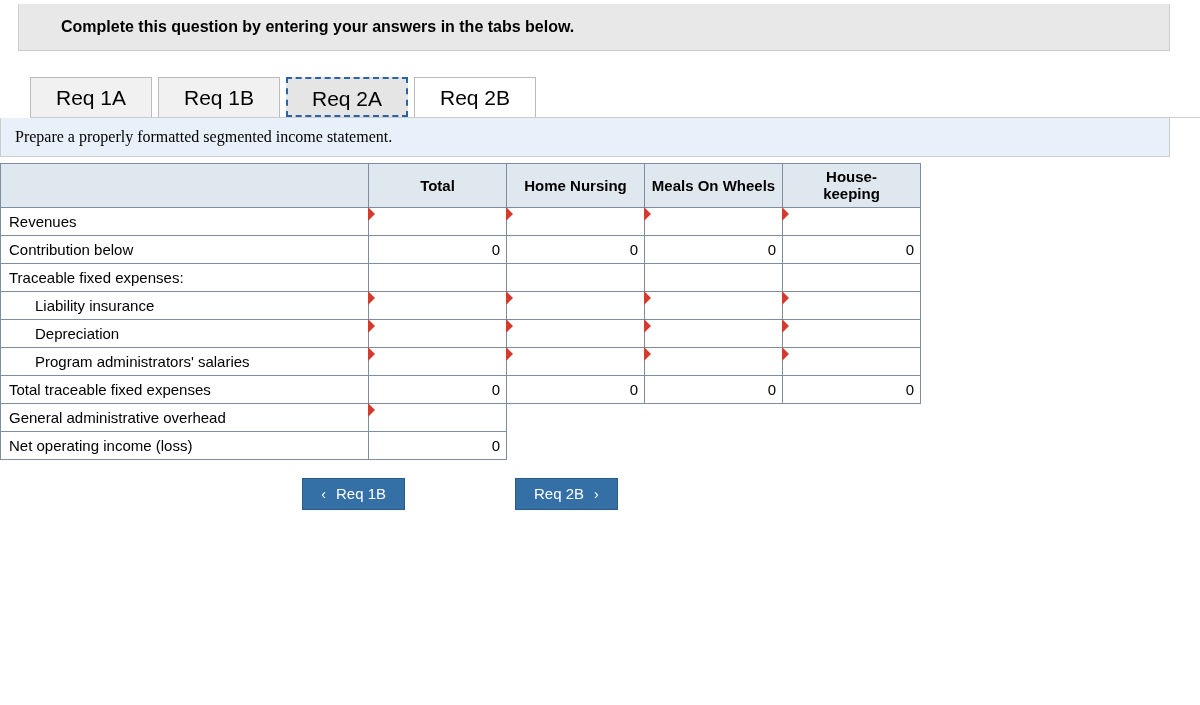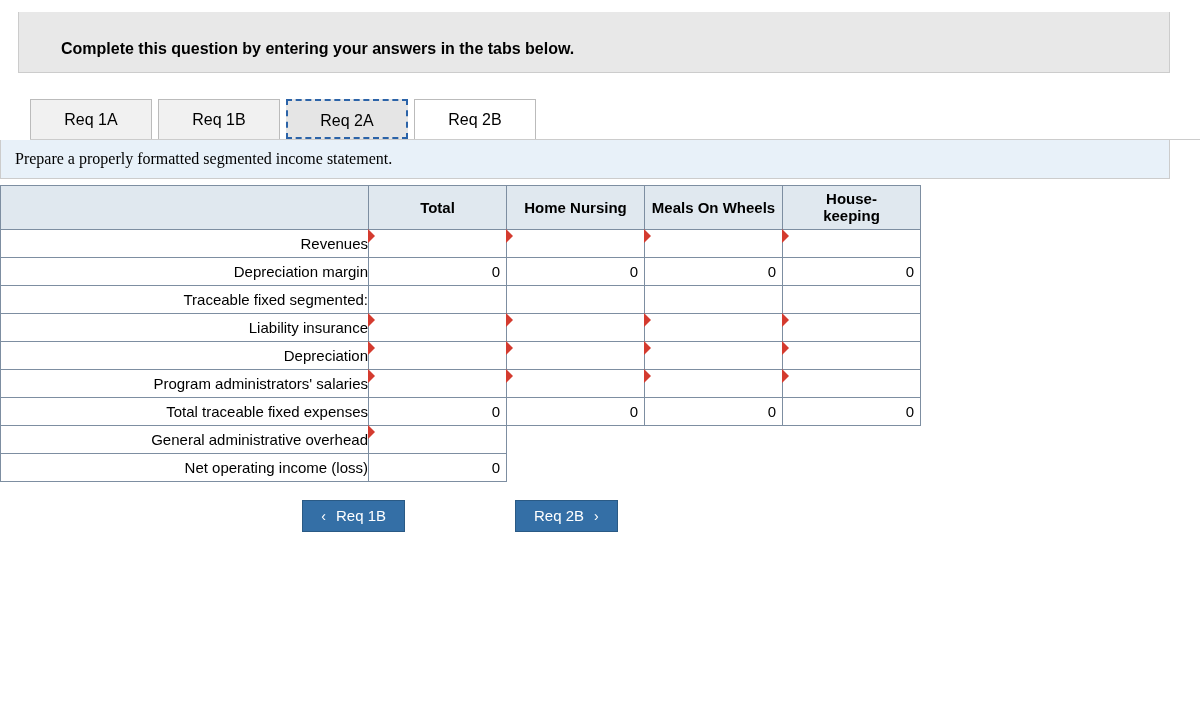--- a/index.html
+++ b/index.html
@@ -12,43 +12,43 @@
     background: #fff;
   }
   .wrap {
     width: 1200px;
     padding: 0;
   }
   .instruction-bar {
     background: #e8e8e8;
     border: 1px solid #ccc;
     border-top: none;
-    padding: 28px 28px 14px 42px;
-    margin: 12px 30px 0 18px;
+    padding: 14px 28px 14px 42px;
+    margin: 4px 30px 0 18px;
   }
   .instruction-bar .title {
     font-weight: bold;
     font-size: 16px;
   }
   .tabs-row {
     display: flex;
     margin: 26px 0 0 30px;
     border-bottom: 1px solid #ccc;
     position: relative;
   }
   .tab {
     width: 122px;
     height: 40px;
     line-height: 40px;
     text-align: center;
     border: 1px solid #bbb;
     border-bottom: none;
     margin-right: 6px;
     background: #f1f1f1;
-    font-size: 16px;
+    font-size: 21px;
     cursor: pointer;
     position: relative;
   }
   .tab.active-dashed {
     background: #e5e5e5;
     border: 2px dashed #2b63a8;
   }
   .tab.plain-white {
     background: #fff;
   }
@@ -76,21 +76,21 @@
   table.income th {
     background: #e0e8ef;
     text-align: center;
     padding: 4px 6px;
     font-weight: bold;
     line-height: 1.15;
   }
   .row-label {
     width: 368px;
     padding-left: 8px !important;
-    text-align: right;
+    text-align: left;
   }
   .row-label.indent {
     padding-left: 34px !important;
   }
   .num-cell {
     width: 138px;
     text-align: right;
     padding-right: 6px !important;
     position: relative;
   }
@@ -171,28 +171,28 @@
     </thead>
     <tbody id="tbody">
         <tr>
           <td class="row-label">Revenues</td>
           <td class="num-cell tri-cell"><span></span></td>
           <td class="num-cell tri-cell"><span></span></td>
           <td class="num-cell tri-cell"><span></span></td>
           <td class="num-cell tri-cell"><span></span></td>
         </tr>
         <tr>
-          <td class="row-label">Depreciation margin</td>
-          <td class="num-cell"><span>0</span></td>
-          <td class="num-cell"><span>0</span></td>
-          <td class="num-cell"><span>0</span></td>
-          <td class="num-cell"><span>0</span></td>
-        </tr>
-        <tr>
-          <td class="row-label">Traceable fixed segmented:</td>
+          <td class="row-label">Contribution below</td>
+          <td class="num-cell"><span>0</span></td>
+          <td class="num-cell"><span>0</span></td>
+          <td class="num-cell"><span>0</span></td>
+          <td class="num-cell"><span>0</span></td>
+        </tr>
+        <tr>
+          <td class="row-label">Traceable fixed expenses:</td>
           <td class="num-cell"><span></span></td>
           <td class="num-cell"><span></span></td>
           <td class="num-cell"><span></span></td>
           <td class="num-cell"><span></span></td>
         </tr>
         <tr>
           <td class="row-label indent">Liability insurance</td>
           <td class="num-cell tri-cell"><span></span></td>
           <td class="num-cell tri-cell"><span></span></td>
           <td class="num-cell tri-cell"><span></span></td>

